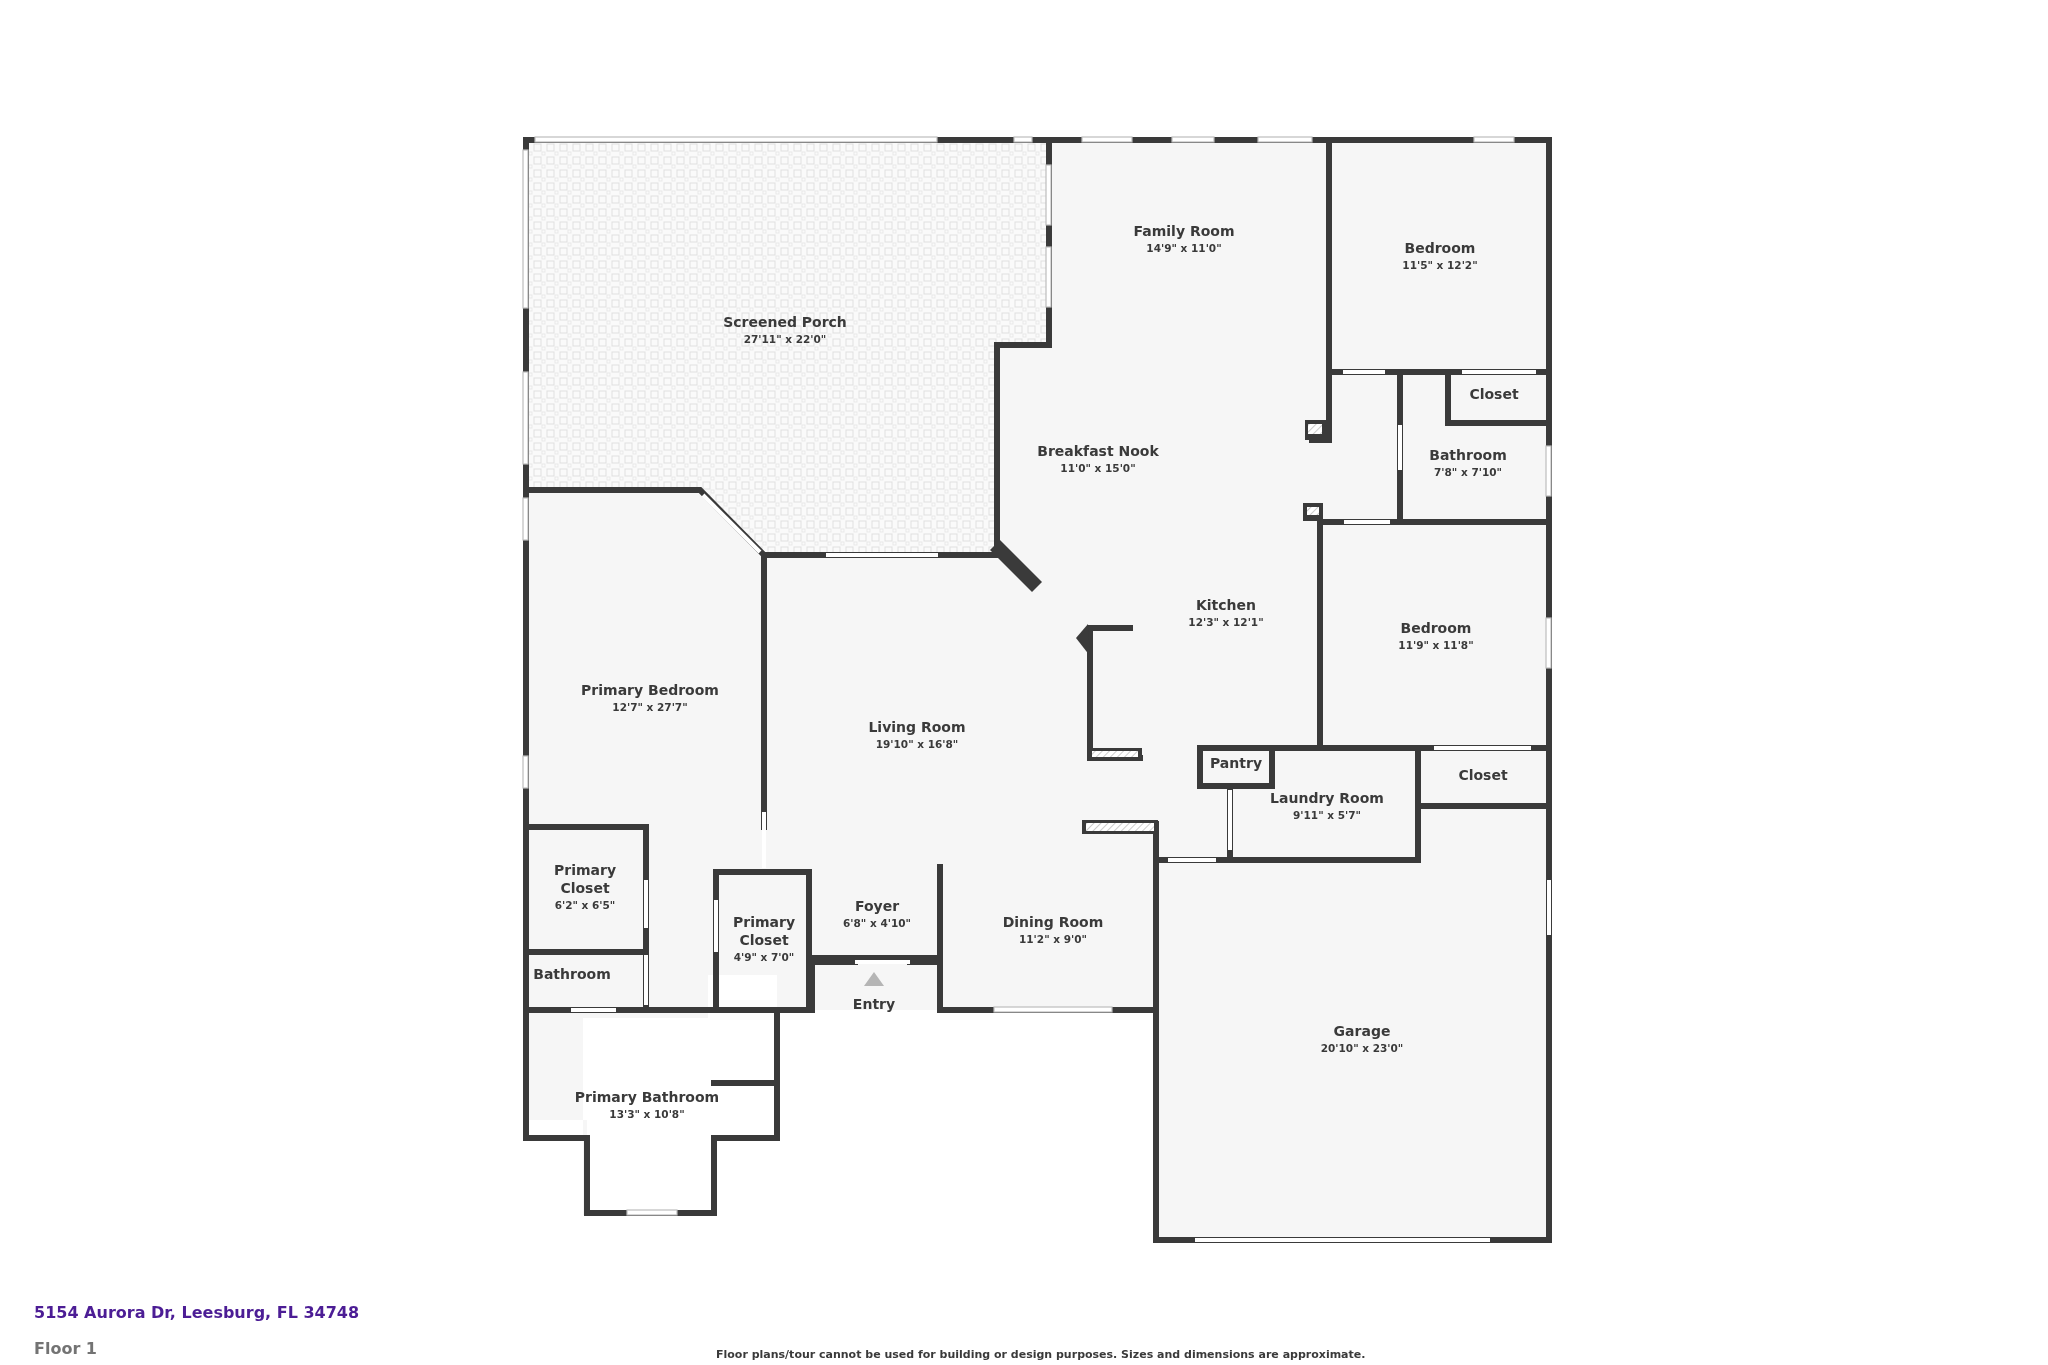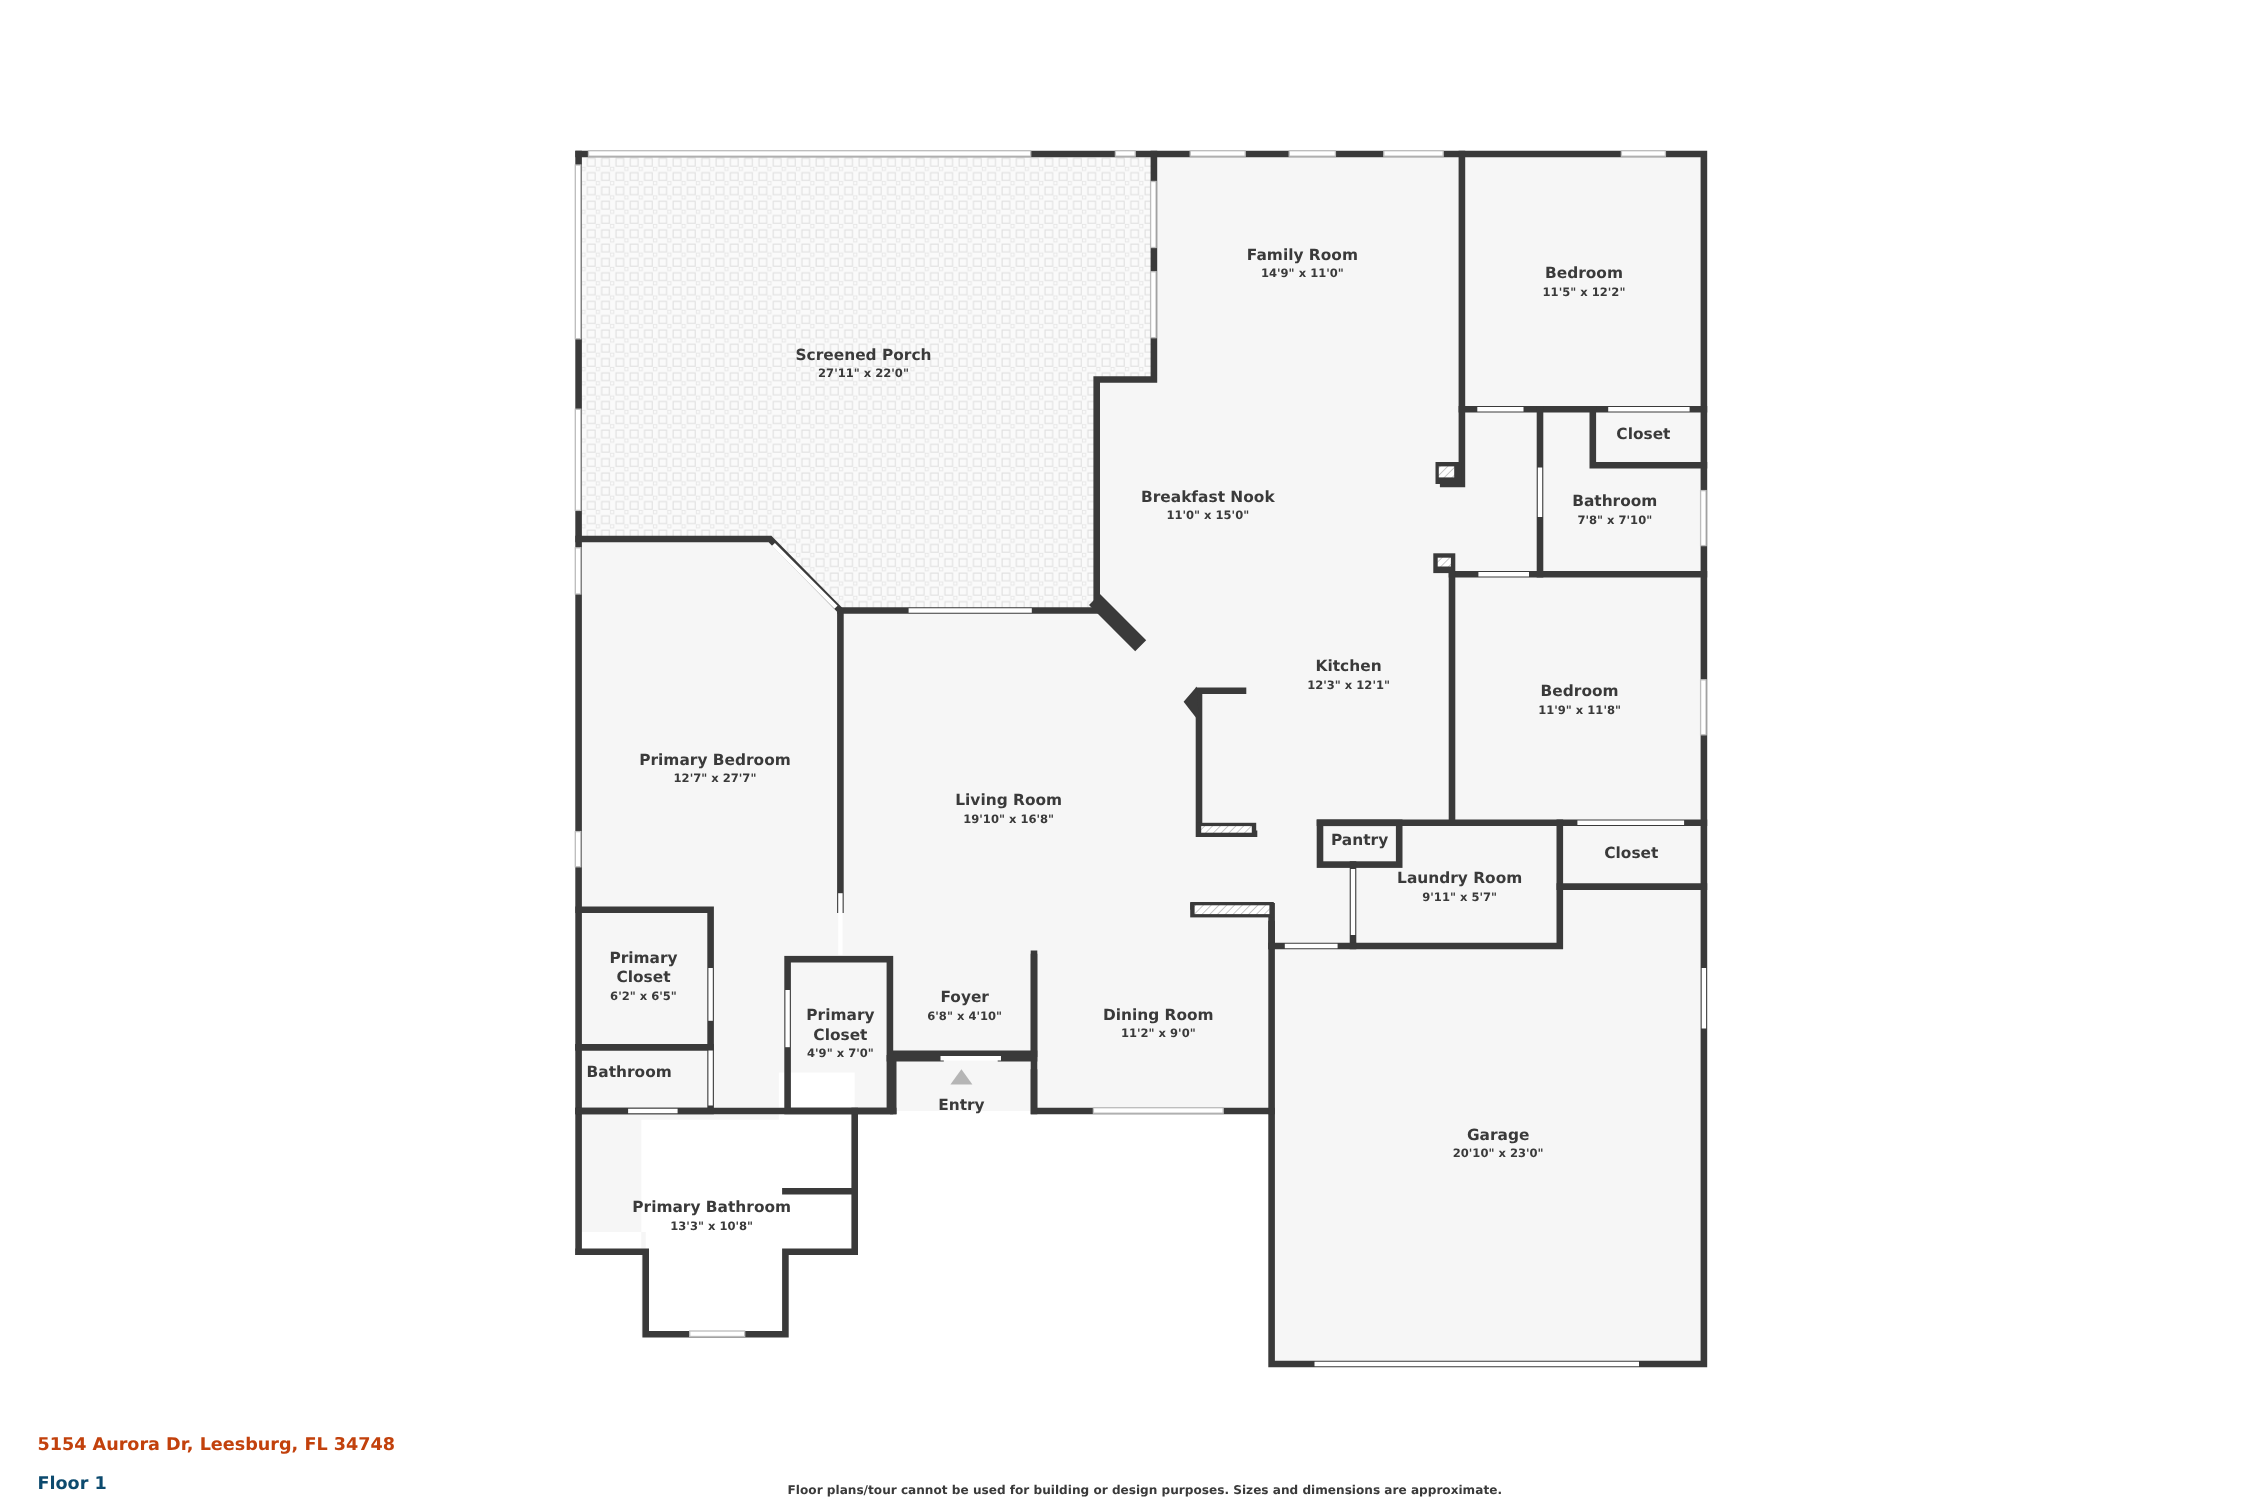--- a/index.html
+++ b/index.html
@@ -4,22 +4,22 @@
 <style>
   html, body { margin:0; padding:0; background:#ffffff; }
   body { width:2048px; height:1365px; position:relative; overflow:hidden; font-family:"DejaVu Sans", sans-serif; }
   #plan { position:absolute; left:0; top:0; width:2048px; height:1365px; }
   .room-name { font-family:"DejaVu Sans", sans-serif; font-weight:bold; font-size:14px; fill:#3a3a3a; text-anchor:middle; }
   .room-dim { font-family:"DejaVu Sans", sans-serif; font-weight:bold; font-size:10.5px; fill:#3a3a3a; text-anchor:middle; }
   .wall { stroke:#3a3a3a; stroke-width:6; fill:none; stroke-linecap:square; }
   .opening { stroke:#ffffff; stroke-width:4; }
   .window { stroke:#bdbdbd; stroke-width:1.2; fill:#ffffff; }
   .floor { fill:#f6f6f6; }
-  .footer-address { position:absolute; left:34px; top:1303px; font-family:"DejaVu Sans", sans-serif; font-weight:bold; font-size:16px; color:#c2410c; }
-  .footer-floor { position:absolute; left:34px; top:1339px; font-family:"DejaVu Sans", sans-serif; font-weight:bold; font-size:16px; color:#0c4a6e; }
+  .footer-address { position:absolute; left:34px; top:1303px; font-family:"DejaVu Sans", sans-serif; font-weight:bold; font-size:16px; color:#4c1d95; }
+  .footer-floor { position:absolute; left:34px; top:1339px; font-family:"DejaVu Sans", sans-serif; font-weight:bold; font-size:16px; color:#737373; }
   .footer-disclaimer { position:absolute; left:716px; top:1348px; width:650px; text-align:left; font-family:"DejaVu Sans", sans-serif; font-weight:bold; font-size:11px; color:#3a3a3a; }
 </style>
 </head>
 <body>
 
 <svg id="plan" viewBox="0 0 2048 1365" xmlns="http://www.w3.org/2000/svg">
   <defs>
     <pattern id="tile" width="13" height="13" patternUnits="userSpaceOnUse">
       <rect width="13" height="13" fill="#fafafa"></rect>
       <rect x="1" y="1" width="7" height="7" fill="none" stroke="#e0e0e0" stroke-width="1"></rect>

